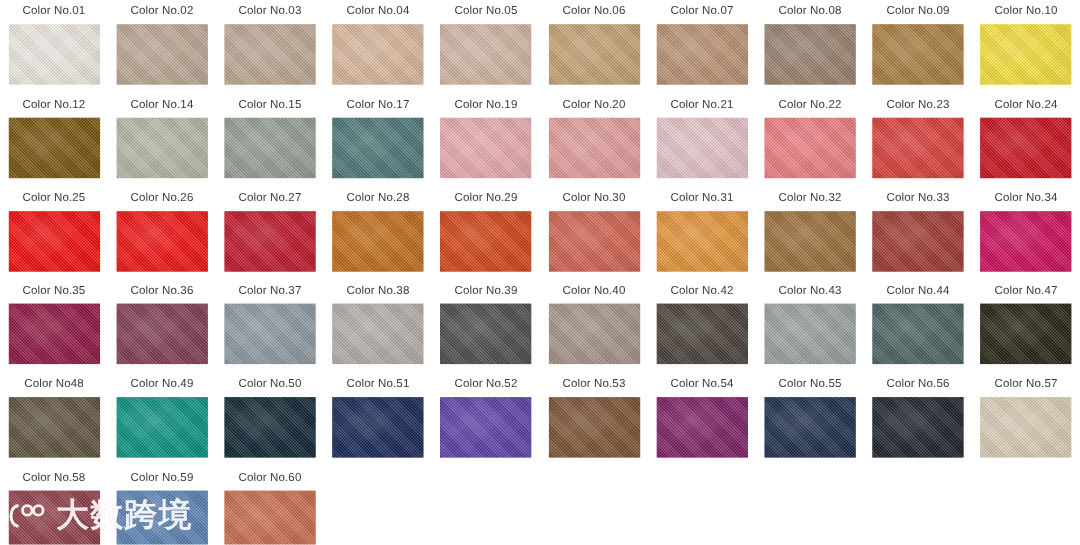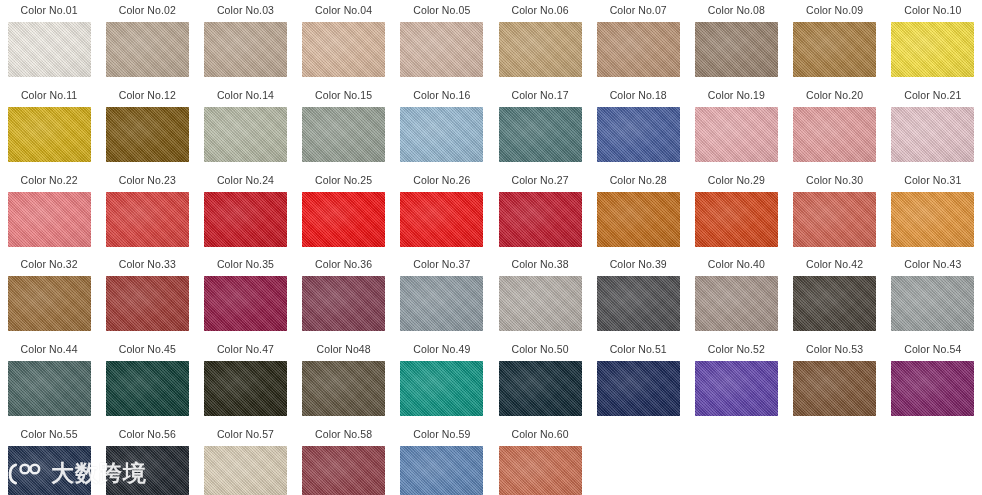--- a/index.html
+++ b/index.html
@@ -79,21 +79,21 @@
     align-items: center;
     gap: 7px;
     pointer-events: none;
     opacity: 0.92;
   }
   #watermark .wm-logo {
     width: 40px; height: 26px;
     display: block;
   }
   #watermark .wm-text {
-    font-size: 23px;
+    font-size: 30px;
     font-weight: 700;
     color: rgba(255,255,255,0.96);
     letter-spacing: 1px;
     font-family: "DejaVu Sans", "Liberation Sans", sans-serif;
     text-shadow: 0 0 2px rgba(0,0,0,0.12);
     white-space: nowrap;
   }
 </style>
 </head>
 <body>
@@ -164,27 +164,20 @@
       </div>
     </div>
     <div class="swatch-cell">
       <div class="swatch-label">Color No.10</div>
       <div class="swatch-chip" style="background-color: rgb(247, 224, 58);">
         <div class="tex"></div>
         <div class="sheen"></div>
       </div>
     </div>
     <div class="swatch-cell">
-      <div class="swatch-label">Color No.11</div>
-      <div class="swatch-chip" style="background-color: rgb(213, 174, 17);">
-        <div class="tex"></div>
-        <div class="sheen"></div>
-      </div>
-    </div>
-    <div class="swatch-cell">
       <div class="swatch-label">Color No.12</div>
       <div class="swatch-chip" style="background-color: rgb(119, 83, 11);">
         <div class="tex"></div>
         <div class="sheen"></div>
       </div>
     </div>
     <div class="swatch-cell">
       <div class="swatch-label">Color No.14</div>
       <div class="swatch-chip" style="background-color: rgb(180, 184, 163);">
         <div class="tex"></div>
@@ -192,41 +185,27 @@
       </div>
     </div>
     <div class="swatch-cell">
       <div class="swatch-label">Color No.15</div>
       <div class="swatch-chip" style="background-color: rgb(148, 158, 146);">
         <div class="tex"></div>
         <div class="sheen"></div>
       </div>
     </div>
     <div class="swatch-cell">
-      <div class="swatch-label">Color No.16</div>
-      <div class="swatch-chip" style="background-color: rgb(147, 183, 209);">
-        <div class="tex"></div>
-        <div class="sheen"></div>
-      </div>
-    </div>
-    <div class="swatch-cell">
       <div class="swatch-label">Color No.17</div>
       <div class="swatch-chip" style="background-color: rgb(76, 116, 117);">
         <div class="tex"></div>
         <div class="sheen"></div>
       </div>
     </div>
     <div class="swatch-cell">
-      <div class="swatch-label">Color No.18</div>
-      <div class="swatch-chip" style="background-color: rgb(65, 89, 155);">
-        <div class="tex"></div>
-        <div class="sheen"></div>
-      </div>
-    </div>
-    <div class="swatch-cell">
       <div class="swatch-label">Color No.19</div>
       <div class="swatch-chip" style="background-color: rgb(232, 170, 174);">
         <div class="tex"></div>
         <div class="sheen"></div>
       </div>
     </div>
     <div class="swatch-cell">
       <div class="swatch-label">Color No.20</div>
       <div class="swatch-chip" style="background-color: rgb(227, 155, 155);">
         <div class="tex"></div>
@@ -318,20 +297,27 @@
       </div>
     </div>
     <div class="swatch-cell">
       <div class="swatch-label">Color No.33</div>
       <div class="swatch-chip" style="background-color: rgb(158, 54, 48);">
         <div class="tex"></div>
         <div class="sheen"></div>
       </div>
     </div>
     <div class="swatch-cell">
+      <div class="swatch-label">Color No.34</div>
+      <div class="swatch-chip" style="background-color: rgb(204, 10, 88);">
+        <div class="tex"></div>
+        <div class="sheen"></div>
+      </div>
+    </div>
+    <div class="swatch-cell">
       <div class="swatch-label">Color No.35</div>
       <div class="swatch-chip" style="background-color: rgb(143, 20, 65);">
         <div class="tex"></div>
         <div class="sheen"></div>
       </div>
     </div>
     <div class="swatch-cell">
       <div class="swatch-label">Color No.36</div>
       <div class="swatch-chip" style="background-color: rgb(126, 58, 78);">
         <div class="tex"></div>
@@ -376,27 +362,20 @@
     <div class="swatch-cell">
       <div class="swatch-label">Color No.43</div>
       <div class="swatch-chip" style="background-color: rgb(154, 160, 160);">
         <div class="tex"></div>
         <div class="sheen"></div>
       </div>
     </div>
     <div class="swatch-cell">
       <div class="swatch-label">Color No.44</div>
       <div class="swatch-chip" style="background-color: rgb(70, 97, 95);">
-        <div class="tex"></div>
-        <div class="sheen"></div>
-      </div>
-    </div>
-    <div class="swatch-cell">
-      <div class="swatch-label">Color No.45</div>
-      <div class="swatch-chip" style="background-color: rgb(9, 58, 50);">
         <div class="tex"></div>
         <div class="sheen"></div>
       </div>
     </div>
     <div class="swatch-cell">
       <div class="swatch-label">Color No.47</div>
       <div class="swatch-chip" style="background-color: rgb(33, 32, 15);">
         <div class="tex"></div>
         <div class="sheen"></div>
       </div>

